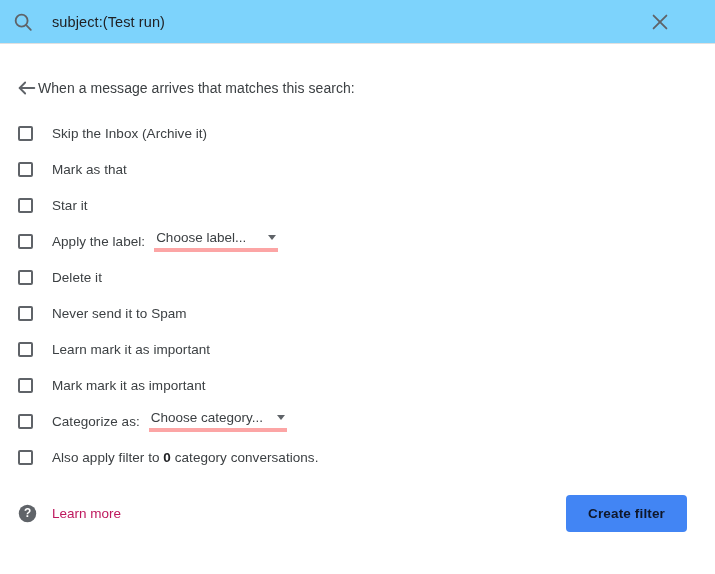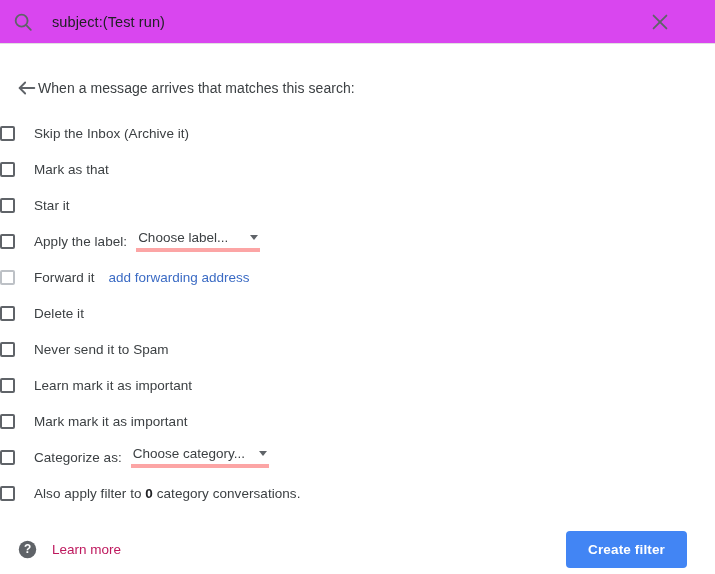--- a/index.html
+++ b/index.html
@@ -12,21 +12,21 @@
     background: #ffffff;
     font-family: "Liberation Sans", sans-serif;
     color: #202124;
     overflow: hidden;
   }
 
   
   .searchbar {
     position: relative;
     height: 44px;
-    background: #d946ef;
+    background: #7dd3fc;
     border-bottom: 1px solid #e0e0e0;
     display: flex;
     align-items: center;
     box-sizing: border-box;
   }
   .search-icon {
     width: 22px;
     height: 22px;
     margin-left: 12px;
     flex: 0 0 auto;
@@ -75,20 +75,21 @@
   }
 
   
   .options {
     margin-top: 10px;
   }
   .opt-row {
     display: flex;
     align-items: center;
     height: 36px;
+    padding-left: 18px;
     box-sizing: border-box;
   }
   .cbox {
     width: 15px;
     height: 15px;
     border: 2px solid #5f6368;
     border-radius: 2px;
     box-sizing: border-box;
     flex: 0 0 auto;
     background: #fff;
@@ -159,21 +160,21 @@
   .help-icon svg { display: block; }
   .learn-more {
     margin-left: 15px;
     font-size: 13.5px;
     color: #be185d;
     cursor: pointer;
   }
   .spacer { flex: 1 1 auto; }
   .create-btn {
     background: #4285f4;
-    color: #ffffff;
+    color: #0f172a;
     font-size: 13.5px;
     font-weight: bold;
     border: none;
     border-radius: 4px;
     padding: 11px 22px;
     cursor: pointer;
     font-family: "Liberation Sans", sans-serif;
     letter-spacing: 0.15px;
   }
 </style>
@@ -225,25 +226,20 @@
 
   <div class="opt-row">
     <span class="cbox"></span>
     <span class="opt-label">Apply the label:</span>
     <span class="dropdown">
       <span class="dd-value">Choose label...</span>
       <span class="caret"></span>
     </span>
   </div>
 
-  <div class="opt-row">
-    <span class="cbox disabled"></span>
-    <span class="opt-label">Forward it</span>
-    <span class="fwd-link">add forwarding address</span>
-  </div>
 
   <div class="opt-row">
     <span class="cbox"></span>
     <span class="opt-label">Delete it</span>
   </div>
 
   <div class="opt-row">
     <span class="cbox"></span>
     <span class="opt-label">Never send it to Spam</span>
   </div>

